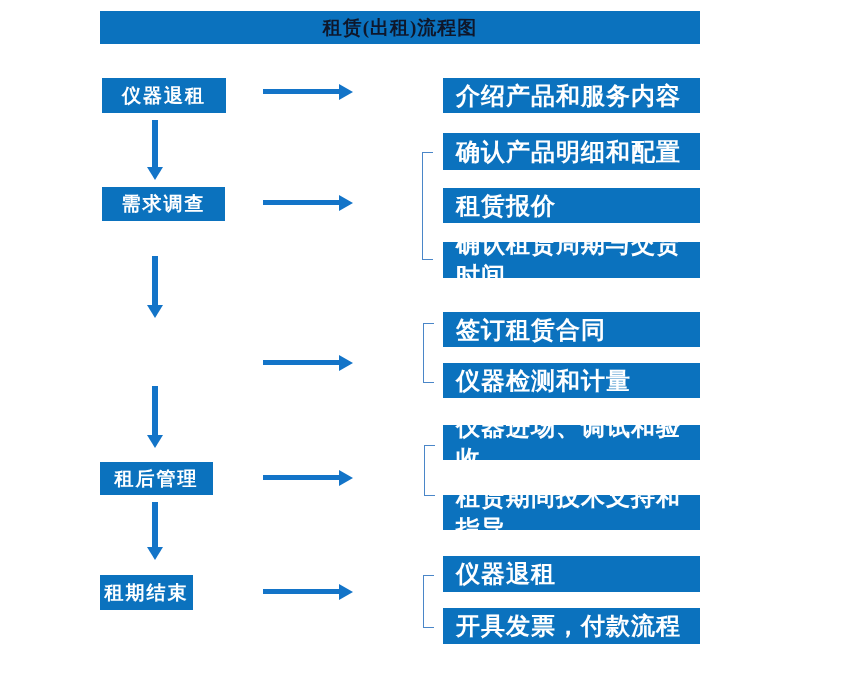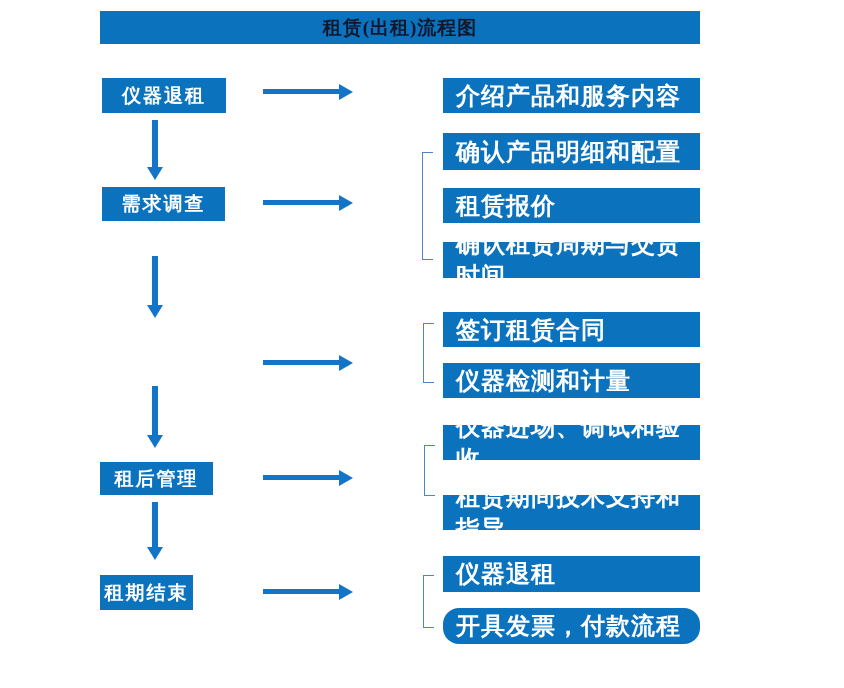--- a/index.html
+++ b/index.html
@@ -125,15 +125,15 @@
 
   <div class="box detail" style="top:78px;height:35px;">介绍产品和服务内容</div>
   <div class="box detail" style="top:188px;height:35px;">租赁报价</div>
   <div class="box detail" style="top:133px;height:37px;">确认产品明细和配置</div>
   <div class="box detail" style="top:242px;height:36px;">确认租赁周期与交货时间</div>
   <div class="box detail" style="top:312px;height:35px;">签订租赁合同</div>
   <div class="box detail" style="top:363px;height:35px;">仪器检测和计量</div>
   <div class="box detail" style="top:425px;height:35px;">仪器进场、调试和验收</div>
   <div class="box detail" style="top:495px;height:35px;">租赁期间技术支持和指导</div>
   <div class="box detail" style="top:556px;height:36px;">仪器退租</div>
-  <div class="box detail" style="top:608px;height:36px;border-radius:16px;">开具发票，付款流程</div>
+  <div class="box detail" style="top:608px;height:36px;">开具发票，付款流程</div>
 
 </div>
 
 </body></html>

